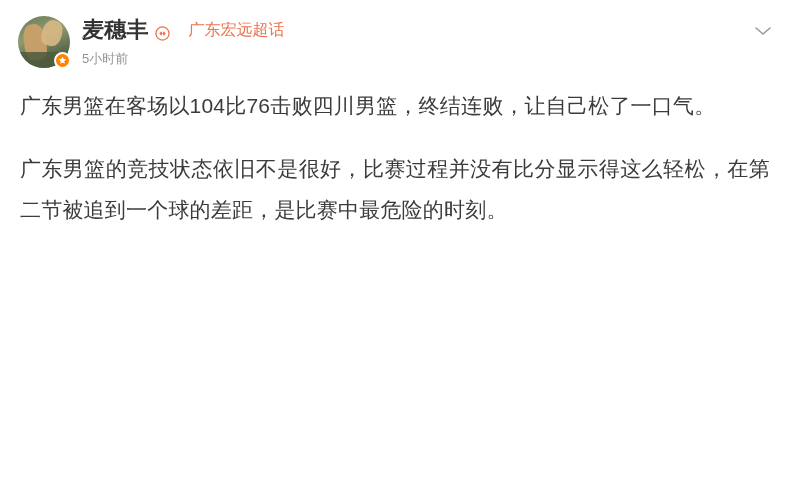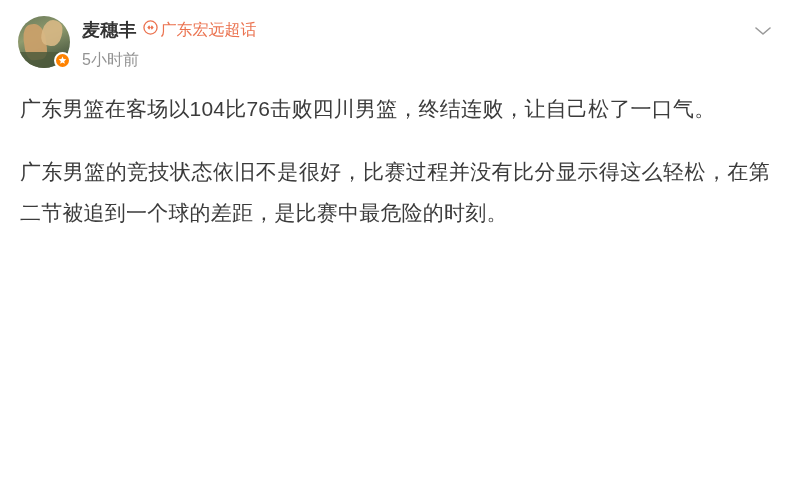--- a/index.html
+++ b/index.html
@@ -94,41 +94,41 @@
     min-width: 0;
     padding-top: 2px;
   }
   .name-row {
     display: flex;
     align-items: center;
     gap: 6px;
     height: 24px;
   }
   .username {
-    font-size: 18px;
+    font-size: 22px;
     font-weight: bold;
     color: #333333;
     letter-spacing: 0.2px;
     white-space: nowrap;
   }
   .topic {
     display: inline-flex;
-    align-items: flex-start;
-    gap: 3px;
+    align-items: flex-end;
+    gap: 19px;
     color: #eb7350;
     font-size: 16px;
     white-space: nowrap;
   }
   .topic-icon {
     display: inline-block;
     line-height: 0;
   }
   .timestamp {
     margin-top: 8px;
-    font-size: 16px;
+    font-size: 13px;
     color: #939393;
   }
   .collapse-btn {
     position: absolute;
     right: 2px;
     top: 4px;
     width: 22px;
     height: 22px;
     display: flex;
     align-items: center;

